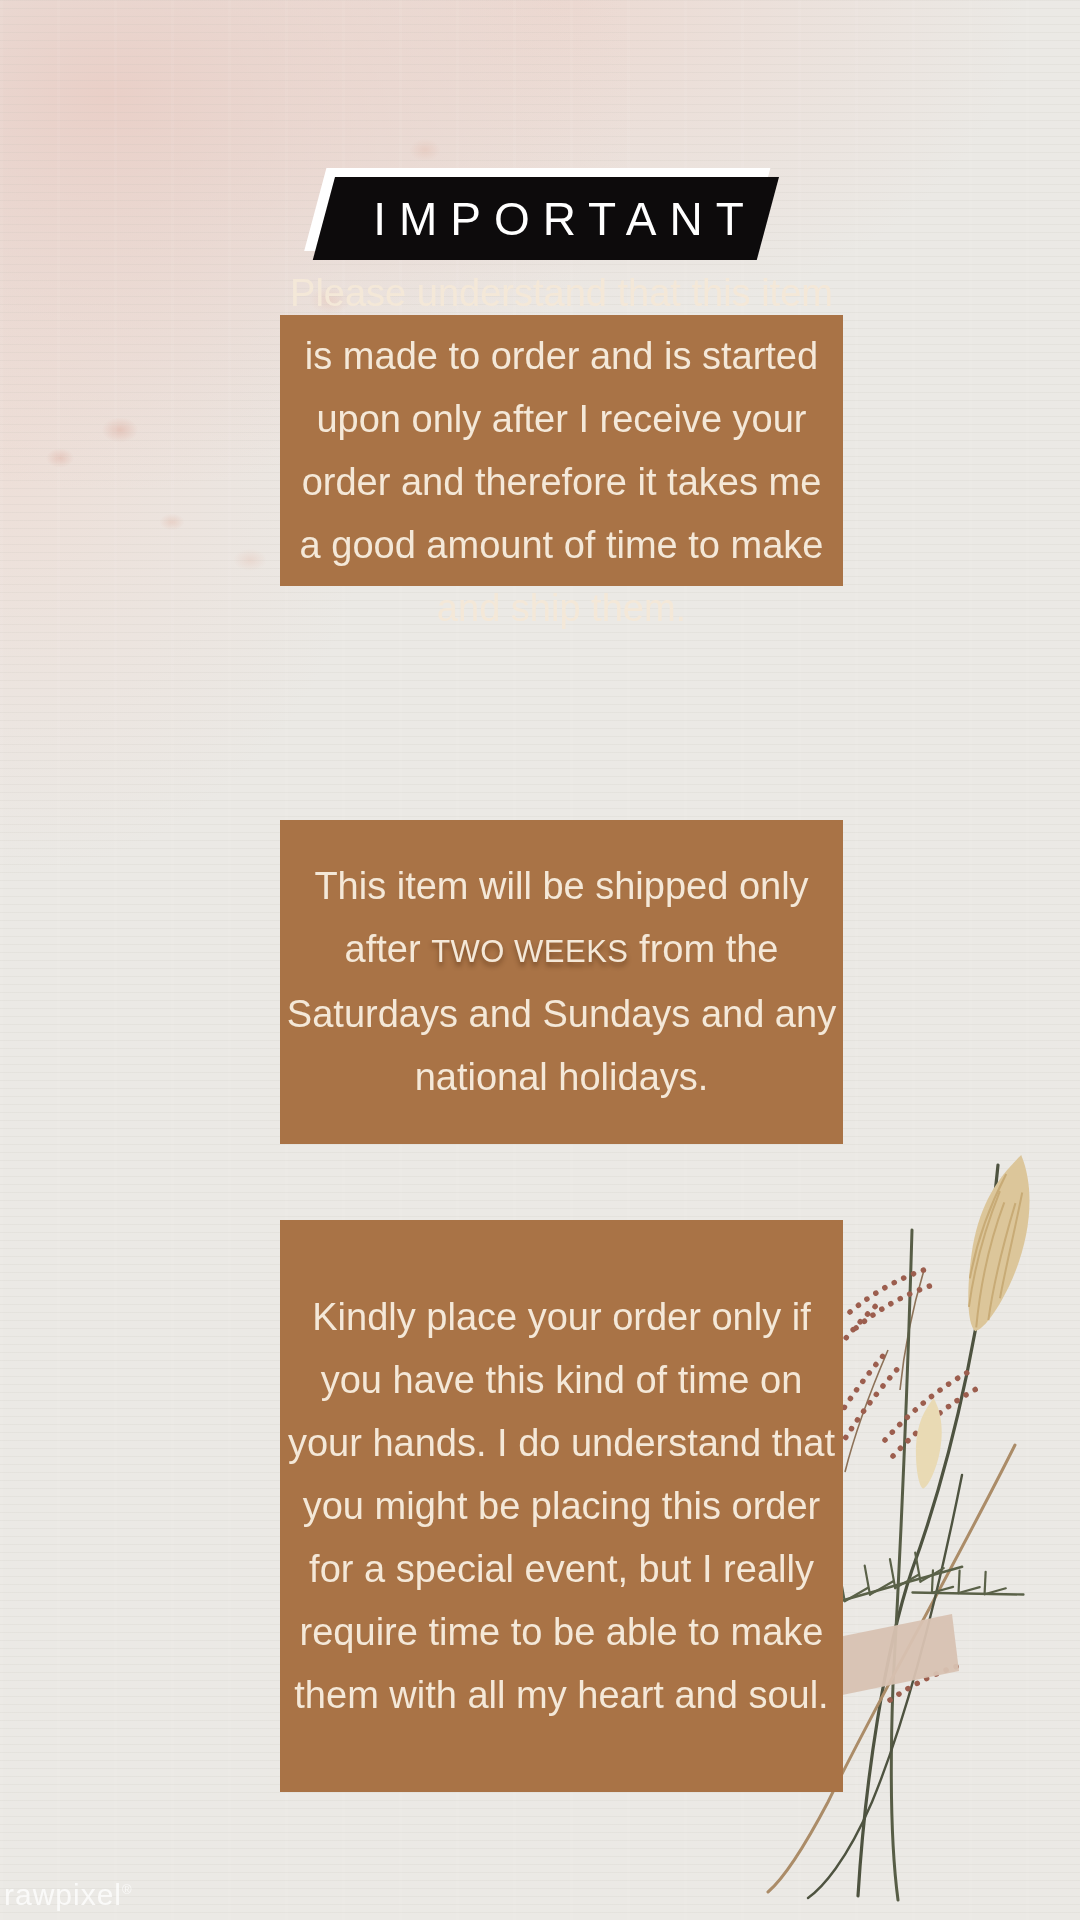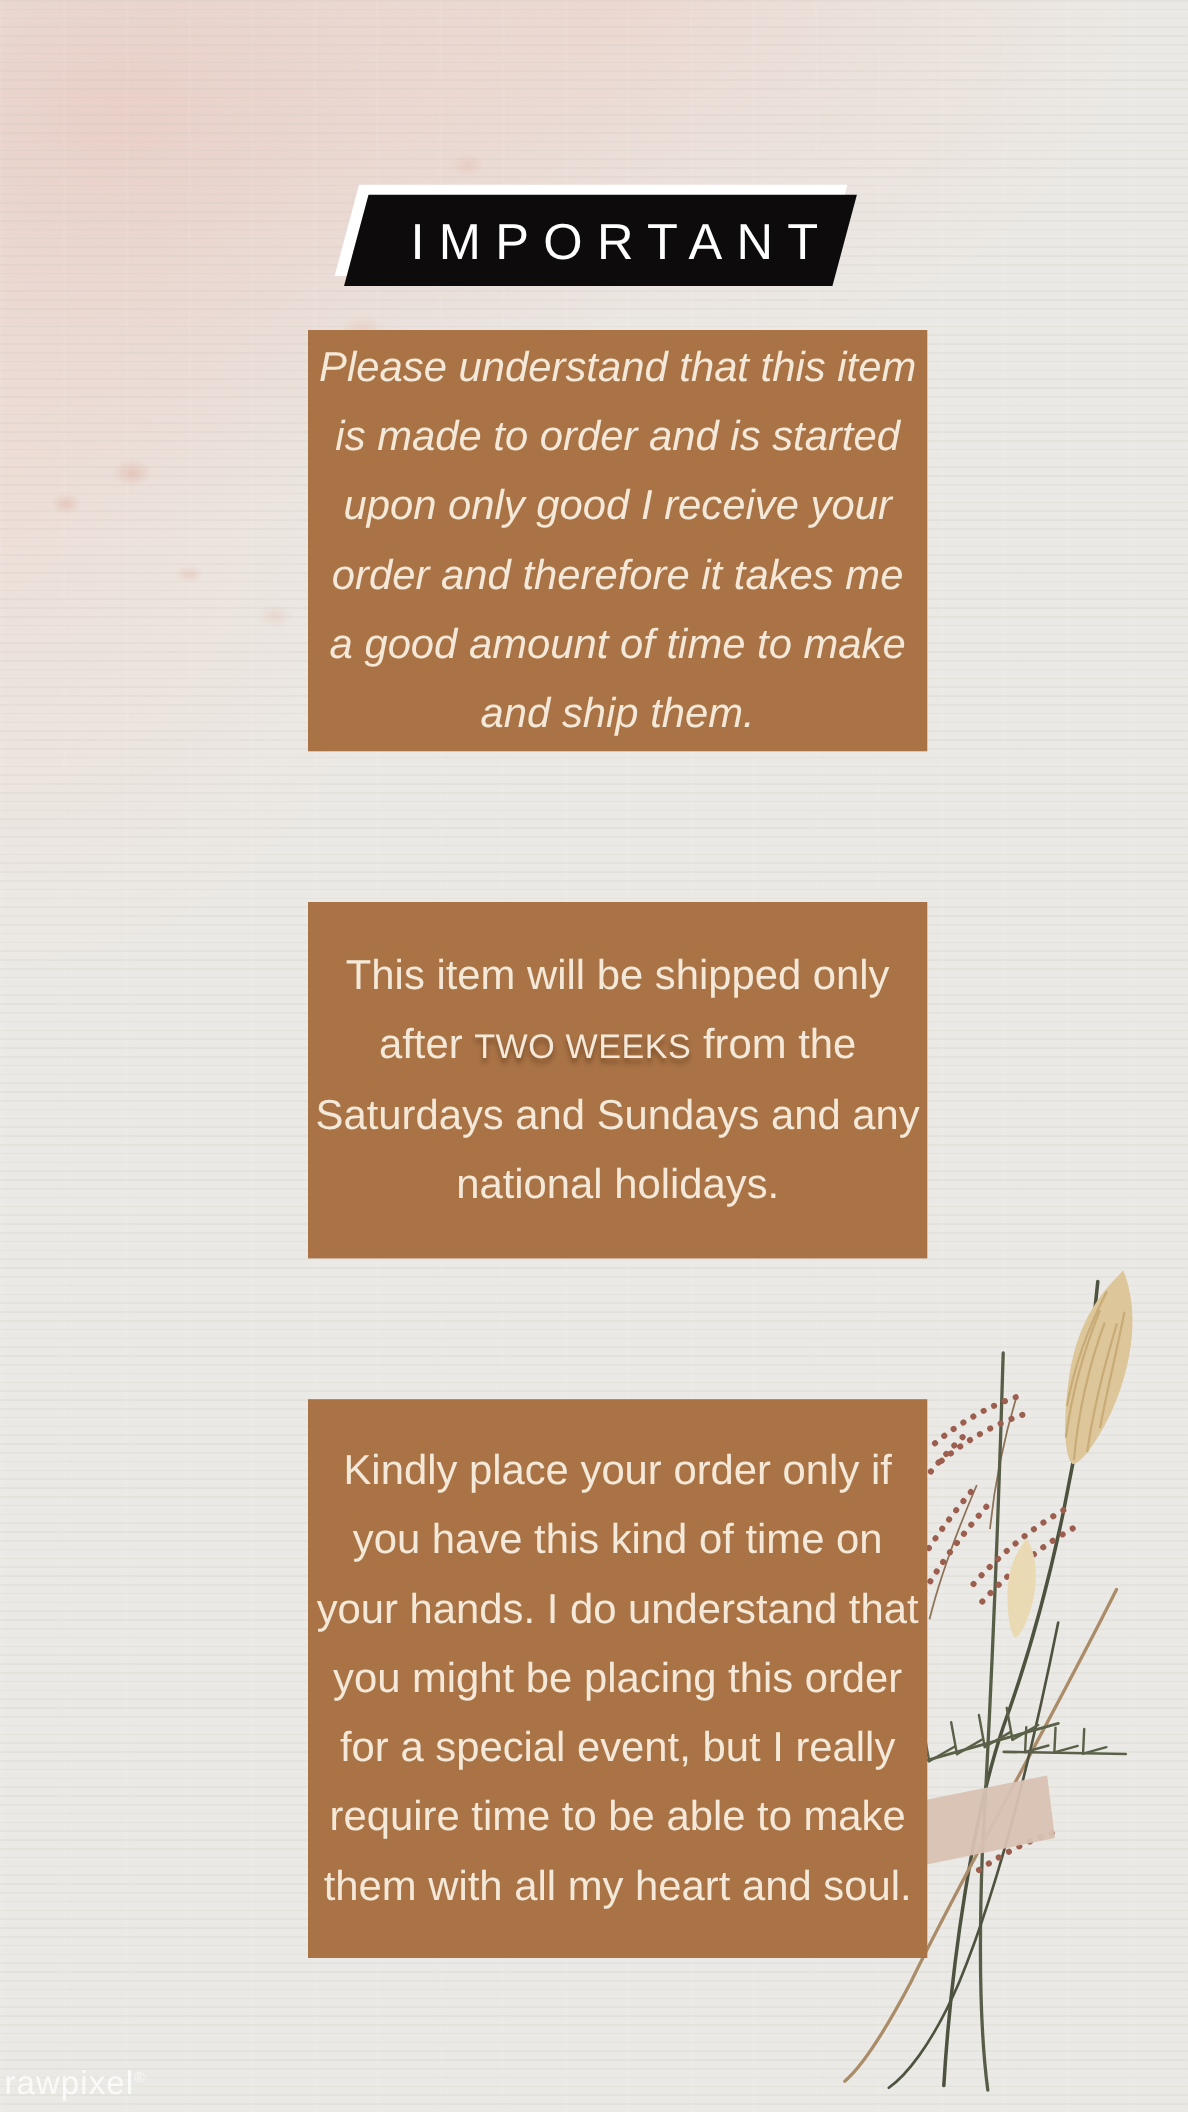--- a/index.html
+++ b/index.html
@@ -47,23 +47,23 @@
 
   
   #notices{position:absolute;inset:0;z-index:3;}
   .notice{
     position:absolute;left:280px;width:563px;
     background:var(--box_bg,#a97346);
     color:var(--box_text,#f4e8d8);
     display:flex;flex-direction:column;justify-content:center;align-items:center;
     text-align:center;font-size:38px;font-weight:300;line-height:63px;
   }
-  .notice-0{top:300px;height:383px;font-style:italic;}
+  .notice-0{top:315px;height:271px;}
   .notice-1{top:800px;height:324px;margin-top:20px;}
-  .notice-2{top:1272px;height:508px;align-items:center;}
+  .notice-2{top:1220px;height:572px;align-items:center;}
   .line{white-space:nowrap;}
   .em{
     font-size:31px;letter-spacing:.5px;
     text-shadow:0 4px 5px rgba(66,33,8,.45);
   }
 
   
   .bouquet{position:absolute;left:660px;top:1140px;z-index:2;}
 
   
@@ -158,21 +158,21 @@
     <g>
       <path d="M32 586 L 26 552 L 30 527 L 292 474 L 299 531 Z" fill="#d8c2b2" opacity="0.95"></path>
       <path d="M52 548 L 168 526" stroke="#bfa28d" stroke-width="2.2" stroke-dasharray="2.5 9" fill="none"></path>
     </g>
   </svg>
 
   <div id="notices">
       <div class="notice notice-0">
         <div class="line"><span>Please understand that this item</span></div>
         <div class="line"><span>is made to order and is started</span></div>
-        <div class="line"><span>upon only good I receive your</span></div>
+        <div class="line"><span>upon only after I receive your</span></div>
         <div class="line"><span>order and therefore it takes me</span></div>
         <div class="line"><span>a good amount of time to make</span></div>
         <div class="line"><span>and ship them.</span></div>
       </div>
       <div class="notice notice-1">
         <div class="line"><span>This item will be shipped only</span></div>
         <div class="line"><span>after </span><span class="em">TWO WEEKS</span><span> from the</span></div>
         <div class="line"><span>Saturdays and Sundays and any</span></div>
         <div class="line"><span>national holidays.</span></div>
       </div>

